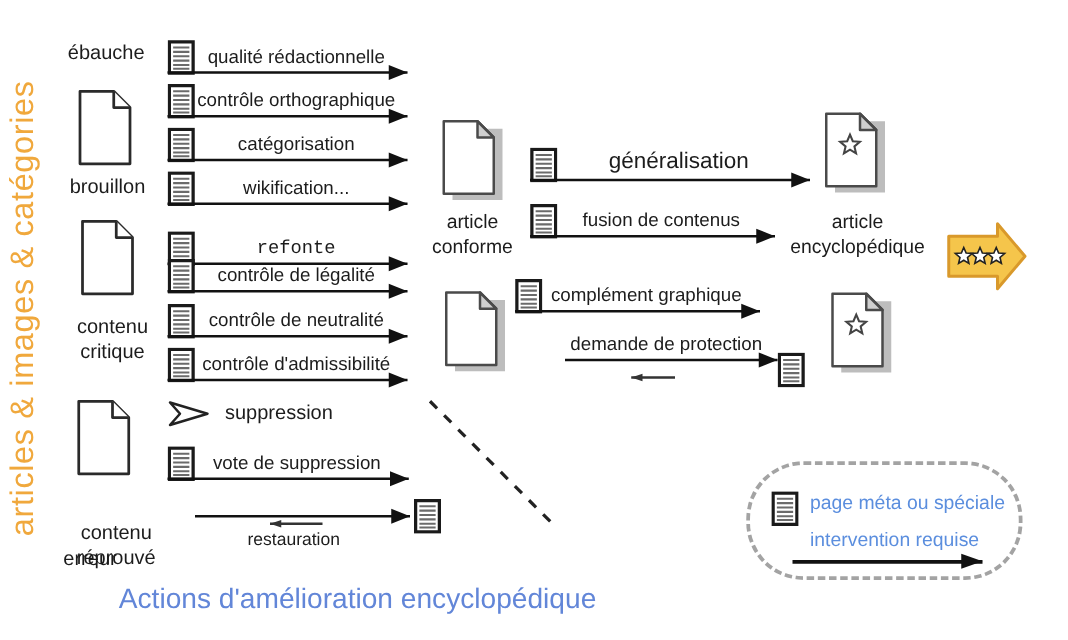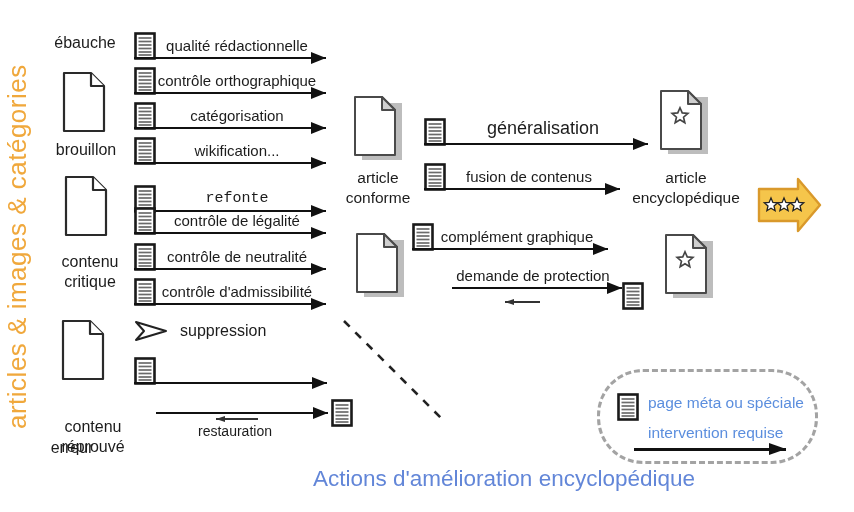--- a/index.html
+++ b/index.html
@@ -26,21 +26,21 @@
   .ret::before{content:"";position:absolute;left:0;top:50%;transform:translateY(-50%);
     width:0;height:0;border-right:9px solid #333;border-top:3.5px solid transparent;border-bottom:3.5px solid transparent;}
   .small-note{position:absolute;font-size:14px;text-align:center;}
   
   .legend{position:absolute;left:597px;top:369px;width:221px;height:95px;
     border:3.5px dashed #a3a3a3;border-radius:46px;box-sizing:border-box;}
   .legend-text{position:absolute;left:48px;color:#5b8ede;font-size:15.5px;white-space:nowrap;}
   .legend-arrow{position:absolute;left:34px;top:76px;width:152px;height:2.5px;background:#111;}
   .legend-arrow::after{content:"";position:absolute;right:0;top:50%;transform:translateY(-50%);
     width:0;height:0;border-left:17px solid #111;border-top:6.5px solid transparent;border-bottom:6.5px solid transparent;}
-  .caption{position:absolute;left:95px;top:466px;width:600px;text-align:right;
+  .caption{position:absolute;left:95px;top:466px;width:600px;text-align:left;
     font-size:22.5px;color:#6286d8;}
   .ml{white-space:pre-line;}
 </style>
 </head>
 <body>
 
 <svg width="0" height="0" style="position:absolute">
   <defs>
     <g id="lined-page">
       <rect x="1.5" y="1.5" width="19" height="25" fill="#fff" stroke="#1a1a1a" stroke-width="2.6"></rect>
@@ -144,20 +144,21 @@
 
 <svg class="abs" style="left:134px;top:320px" width="36" height="22">
   <path d="M2 2 L32 11 L2 20 L10 11 Z" fill="#fff" stroke="#222" stroke-width="2" stroke-linejoin="round"></path>
 </svg>
 <div class="abs" style="left:180px;top:322px;font-size:16px;">suppression</div>
 
 <div class="row" style="left:134px;top:354px;width:193px;">
   <svg class="page-icon" width="22" height="28">
       <use href="#lined-page"></use>
     </svg>
+  <div class="row-label">vote de suppression</div>
   <div class="arrow"></div>
 </div>
 
 <div class="row noicon" style="left:156px;top:384px;width:172px;">
   <div class="arrow"></div>
 </div>
 <svg class="abs" style="left:331px;top:399px" width="22" height="28">
     <use href="#lined-page"></use>
   </svg>
 <div class="ret" style="left:216px;top:418px;width:42px;"></div>

